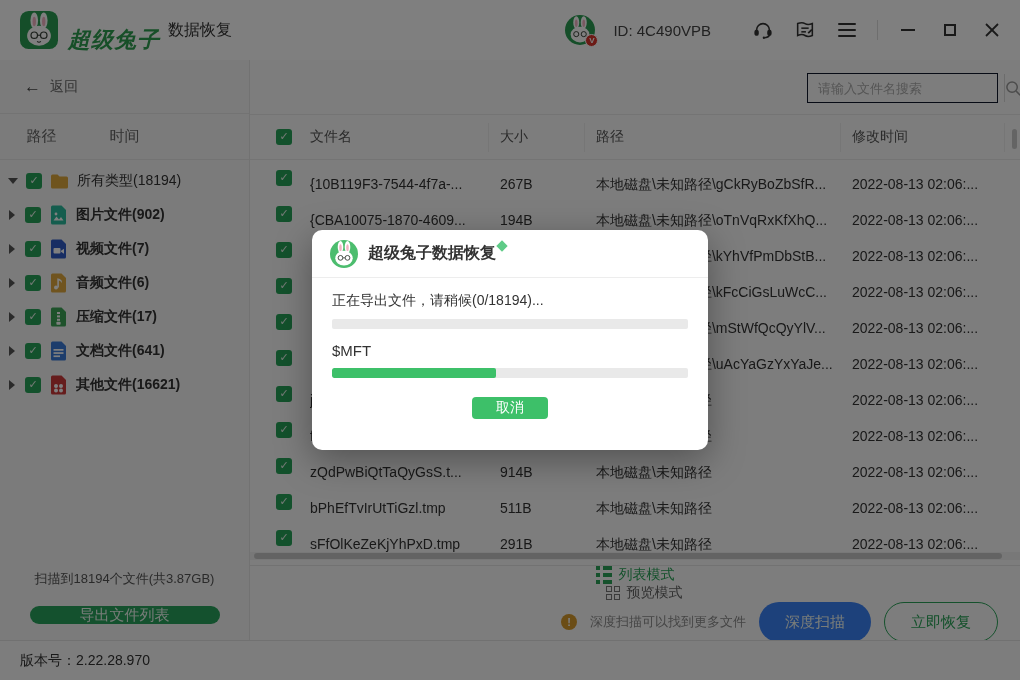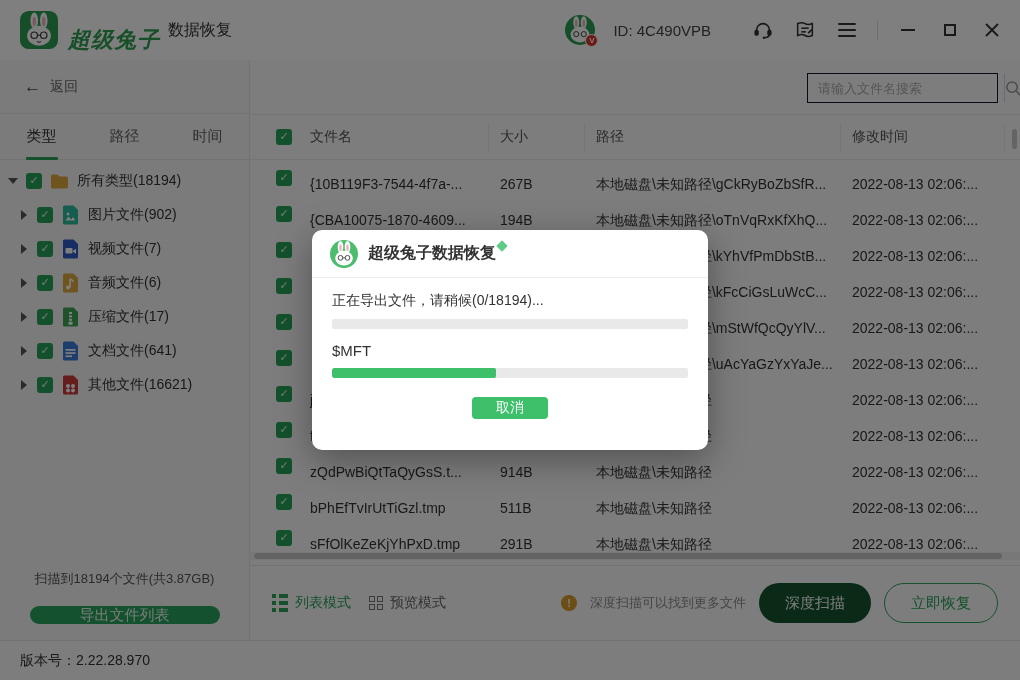--- a/index.html
+++ b/index.html
@@ -28,21 +28,21 @@
   .sidebar { position:absolute; left:0; top:60px; width:250px; height:580px; background:#f6f6f6; border-right:1px solid #e4e4e4; }
   .back-row { height:54px; display:flex; align-items:center; padding-left:24px; gap:9px; border-bottom:1px solid #e7e7e7; cursor:pointer; }
   .back-arrow { font-size:17px; color:#444; }
   .back-label { font-size:14px; color:#666; }
   .tabs { height:46px; display:flex; align-items:center; border-bottom:1px solid #e7e7e7; }
   .tab { position:relative; height:46px; line-height:44px; font-size:15px; color:#666; width:83px; text-align:center; cursor:pointer; }
   .tab.active { color:#333; }
   .tab.active::after { content:""; position:absolute; left:50%; transform:translateX(-50%); bottom:0; width:32px; height:3px; background:#2aa358; border-radius:1px; }
   .tree { padding-top:4px; }
   .tree-item { height:34px; display:flex; align-items:center; gap:8px; padding-left:8px; cursor:pointer; }
-  .tree-item.child { padding-left:19px; }
+  .tree-item.child { padding-left:7px;font-weight:bold; }
   .caret { width:10px; height:10px; position:relative; flex:0 0 10px; }
   .caret.down::after { content:""; position:absolute; left:0; top:2px; border-left:5px solid transparent; border-right:5px solid transparent; border-top:6px solid #555; }
   .caret.right::after { content:""; position:absolute; left:2px; top:0; border-top:5px solid transparent; border-bottom:5px solid transparent; border-left:6px solid #555; }
   .cb { width:16px; height:16px; background:#27a258; border-radius:3px; flex:0 0 16px; position:relative; }
   .cb::after { content:"✓"; position:absolute; left:0; top:0; width:16px; height:16px; line-height:15px; text-align:center; color:#eaf5ee; font-size:11px; font-weight:700; }
   .ficon { width:19px; height:20px; flex:0 0 19px; }
   .tree-label { font-size:14px; color:#333; white-space:nowrap; }
   .side-bottom { position:absolute; left:0; bottom:0; width:100%; padding-bottom:16px; text-align:center; }
   .scan-summary { font-size:13px; color:#555; margin-bottom:18px; }
   .export-btn { margin:0 auto; width:190px; height:18px; border-radius:17px; background:#28a35c; color:#eef7f1; font-size:15px; display:flex; align-items:center; justify-content:center; cursor:pointer; }
@@ -64,35 +64,35 @@
   .vscroll { position:absolute; right:3px; top:14px; width:5px; height:20px; background:#c9c9c9; border-radius:3px; }
 
   .rows { position:relative; }
   .trow { position:relative; height:36px; font-size:14px; color:#333; }
   .trow .cb { position:absolute; left:26px; top:10px; }
   .td { position:absolute; top:16px; white-space:nowrap; overflow:hidden; }
   .td-name { left:60px; width:186px; } .td-size { left:250px; width:90px; } .td-path { left:346px; width:252px; } .td-time { left:602px; width:160px; }
   .hscroll { position:absolute; left:0; top:492px; width:770px; height:8px; background:#f0f0f0; }
   .hscroll .thumb { position:absolute; left:4px; top:1px; width:748px; height:6px; background:#c6c6c6; border-radius:3px; }
 
-  .toolbar { position:absolute; left:0; top:505px; width:770px; height:75px; border-top:1px solid #e5e5e5; display:flex; align-items:center; padding:0 22px; }
+  .toolbar { position:absolute; left:0; top:505px; width:770px; height:75px; border-top:1px solid #e5e5e5; display:flex; align-items:center; padding:0 22px;flex-direction:column; }
   .mode { display:flex; align-items:center; gap:7px; font-size:14px; cursor:pointer; }
   .mode.list { color:#2aa358; }
   .mode.preview { color:#666; margin-left:18px; }
   .list-ic { display:flex; flex-direction:column; gap:3px; }
   .list-ic i { display:flex; gap:3px; }
   .list-ic b { width:4px; height:4px; background:#2aa358; }
   .list-ic s { width:9px; height:4px; background:#2aa358; }
   .grid-ic { display:grid; grid-template-columns:6px 6px; grid-template-rows:6px 6px; gap:2px; }
   .grid-ic b { border:1.5px solid #777; }
   .toolbar-right { margin-left:auto; display:flex; align-items:center; gap:13px; }
   .warn { width:16px; height:16px; border-radius:50%; background:#d69a2d; color:#fff; font-size:11px; font-weight:700; display:flex; align-items:center; justify-content:center; }
   .hint { font-size:13px; color:#8a8a8a; }
   .pill { height:40px; border-radius:20px; display:flex; align-items:center; justify-content:center; font-size:15px; cursor:pointer; padding:0 26px; }
-  .pill.solid { background:#14532d; color:#f0f8f3; }
+  .pill.solid { background:#3b82f6; color:#f0f8f3; }
   .pill.outline { border:1px solid #2aa358; color:#2aa358; background:transparent; }
 
   
   .footer { position:absolute; left:0; top:640px; width:1020px; height:40px; background:#fafafa; border-top:1px solid #e3e3e3; display:flex; align-items:center; padding-left:20px; font-size:14px; color:#333; }
 
   
   .overlay { position:absolute; left:0; top:0; width:1020px; height:680px; background:rgba(0,0,0,0.50); z-index:40; }
   .dialog { position:absolute; left:312px; top:230px; width:396px; height:220px; background:#fff; border-radius:10px; z-index:50; box-shadow:0 10px 36px rgba(0,0,0,0.35); }
   .dlg-head { height:48px; display:flex; align-items:center; padding:0 18px; border-bottom:1px solid #ededed; }
   .dlg-logo { width:28px; height:28px; }
@@ -179,21 +179,20 @@
       </div>
     </div>
   </div>
 
   <div class="sidebar">
     <div class="back-row">
       <span class="back-arrow">←</span>
       <span class="back-label">返回</span>
     </div>
     <div class="tabs">
-      <div class="tab active">类型</div>
       <div class="tab">路径</div>
       <div class="tab">时间</div>
     </div>
     <div class="tree">
 
       <div class="tree-item">
         <span class="caret down"></span>
         <span class="cb"></span>
         <svg class="ficon" viewBox="0 0 19 20">
           <path d="M1 5 a1.5 1.5 0 0 1 1.5-1.5 h5 l2 2 h7 a1.5 1.5 0 0 1 1.5 1.5 v9 a1.5 1.5 0 0 1 -1.5 1.5 h-14 a1.5 1.5 0 0 1 -1.5 -1.5 z" fill="#dfa83d"></path>

